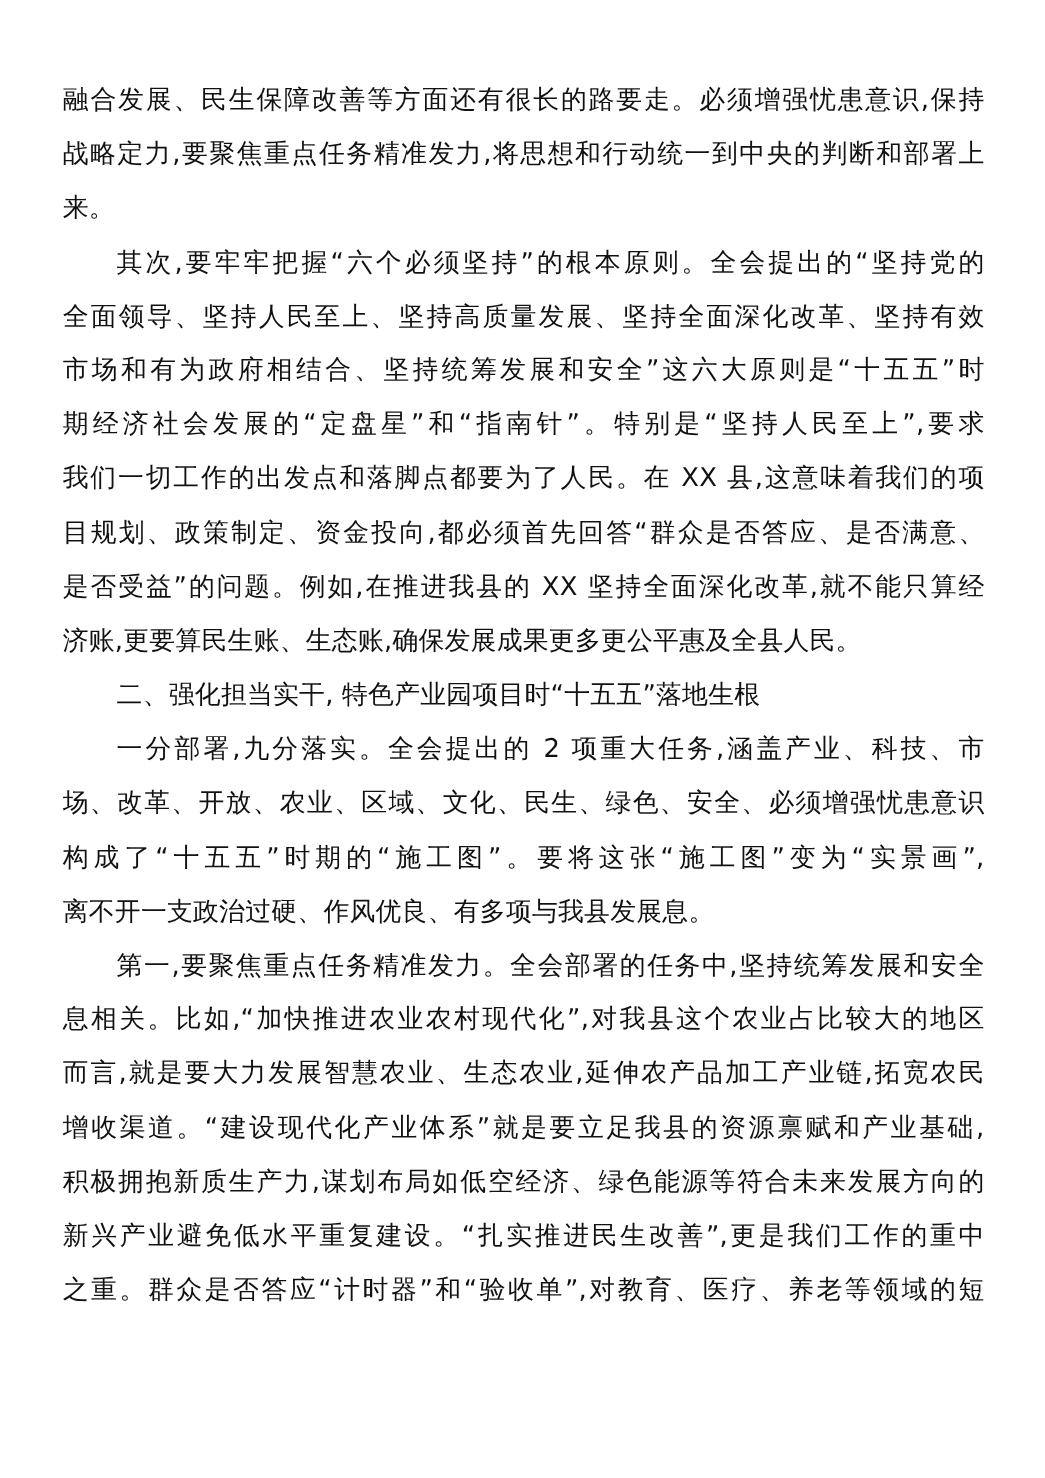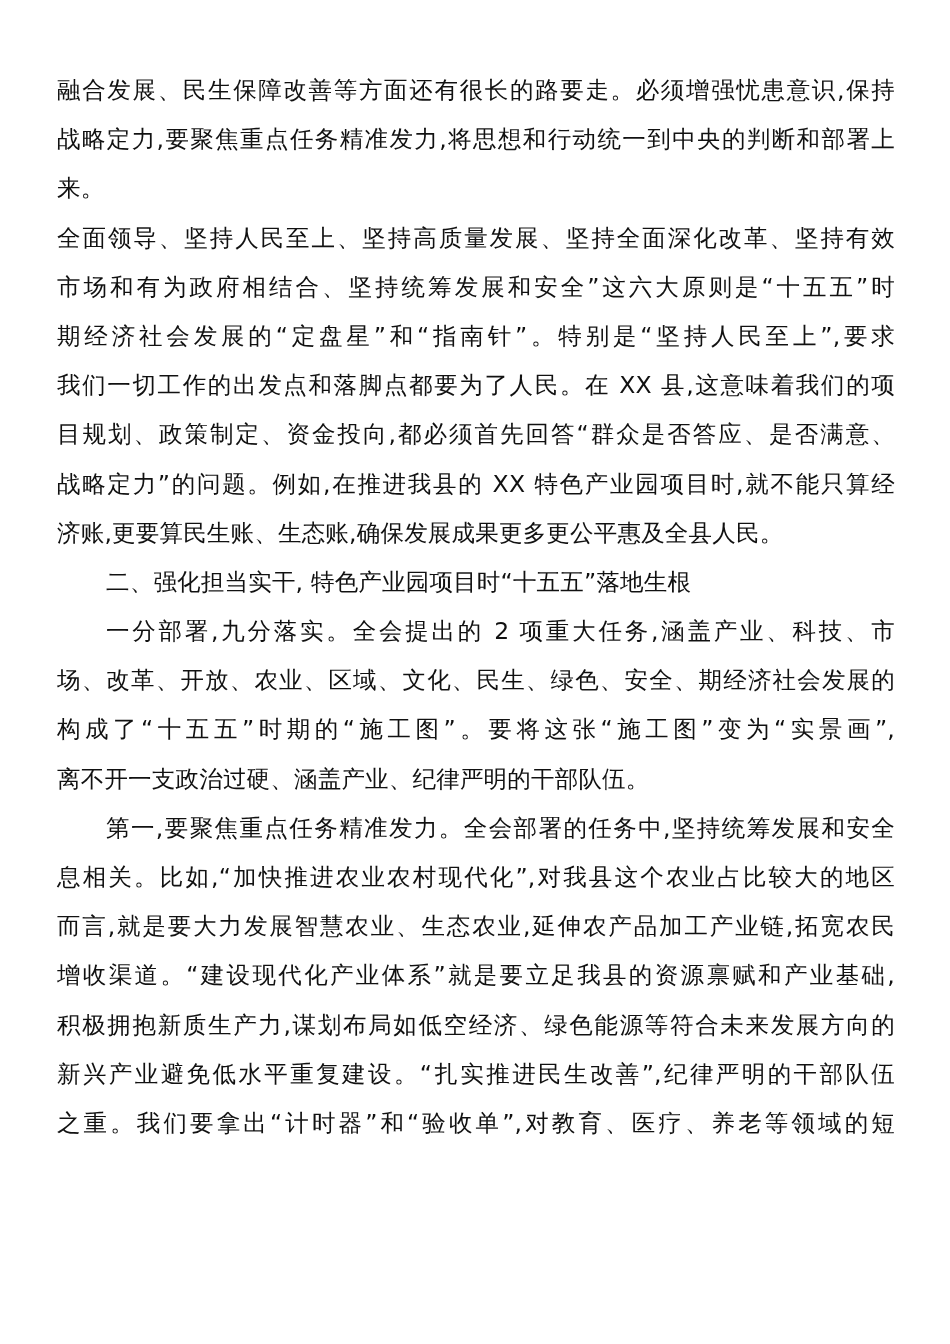--- a/index.html
+++ b/index.html
@@ -54,73 +54,76 @@
   <div class="line">
       <span class="txt">融合发展、民生保障改善等方面还有很长的路要走。必须增强忧患意识,保持</span>
     </div>
   <div class="line">
       <span class="txt">战略定力,要聚焦重点任务精准发力,将思想和行动统一到中央的判断和部署上</span>
     </div>
   <div class="line last">
       <span class="txt">来。</span>
     </div>
 
+  <div class="line indent">
+      <span class="txt">其次,要牢牢把握“六个必须坚持”的根本原则。全会提出的“坚持党的</span>
+    </div>
   <div class="line">
       <span class="txt">全面领导、坚持人民至上、坚持高质量发展、坚持全面深化改革、坚持有效</span>
     </div>
   <div class="line">
       <span class="txt">市场和有为政府相结合、坚持统筹发展和安全”这六大原则是“十五五”时</span>
     </div>
   <div class="line">
       <span class="txt">期经济社会发展的“定盘星”和“指南针”。特别是“坚持人民至上”,要求</span>
     </div>
   <div class="line">
       <span class="txt">我们一切工作的出发点和落脚点都要为了人民。在 XX 县,这意味着我们的项</span>
     </div>
   <div class="line">
       <span class="txt">目规划、政策制定、资金投向,都必须首先回答“群众是否答应、是否满意、</span>
     </div>
   <div class="line">
-      <span class="txt">战略定力”的问题。例如,在推进我县的 XX 特色产业园项目时,就不能只算经</span>
+      <span class="txt">是否受益”的问题。例如,在推进我县的 XX 坚持全面深化改革,就不能只算经</span>
     </div>
   <div class="line last">
       <span class="txt">济账,更要算民生账、生态账,确保发展成果更多更公平惠及全县人民。</span>
     </div>
 
   <div class="line indent last">
       <span class="txt">二、强化担当实干, 特色产业园项目时“十五五”落地生根</span>
     </div>
 
   <div class="line indent">
       <span class="txt">一分部署,九分落实。全会提出的 2 项重大任务,涵盖产业、科技、市</span>
     </div>
   <div class="line">
-      <span class="txt">场、改革、开放、农业、区域、文化、民生、绿色、安全、期经济社会发展的</span>
+      <span class="txt">场、改革、开放、农业、区域、文化、民生、绿色、安全、必须增强忧患意识</span>
     </div>
   <div class="line">
       <span class="txt">构成了“十五五”时期的“施工图”。要将这张“施工图”变为“实景画”,</span>
     </div>
   <div class="line last">
-      <span class="txt">离不开一支政治过硬、涵盖产业、纪律严明的干部队伍。</span>
+      <span class="txt">离不开一支政治过硬、作风优良、有多项与我县发展息。</span>
     </div>
 
   <div class="line indent">
       <span class="txt">第一,要聚焦重点任务精准发力。全会部署的任务中,坚持统筹发展和安全</span>
     </div>
   <div class="line">
       <span class="txt">息相关。比如,“加快推进农业农村现代化”,对我县这个农业占比较大的地区</span>
     </div>
   <div class="line">
       <span class="txt">而言,就是要大力发展智慧农业、生态农业,延伸农产品加工产业链,拓宽农民</span>
     </div>
   <div class="line">
       <span class="txt">增收渠道。“建设现代化产业体系”就是要立足我县的资源禀赋和产业基础,</span>
     </div>
   <div class="line">
       <span class="txt">积极拥抱新质生产力,谋划布局如低空经济、绿色能源等符合未来发展方向的</span>
     </div>
   <div class="line">
-      <span class="txt">新兴产业避免低水平重复建设。“扎实推进民生改善”,纪律严明的干部队伍</span>
+      <span class="txt">新兴产业避免低水平重复建设。“扎实推进民生改善”,更是我们工作的重中</span>
     </div>
   <div class="line">
-      <span class="txt">之重。我们要拿出“计时器”和“验收单”,对教育、医疗、养老等领域的短</span>
+      <span class="txt">之重。群众是否答应“计时器”和“验收单”,对教育、医疗、养老等领域的短</span>
     </div>
 </div>
 
 </body></html>

